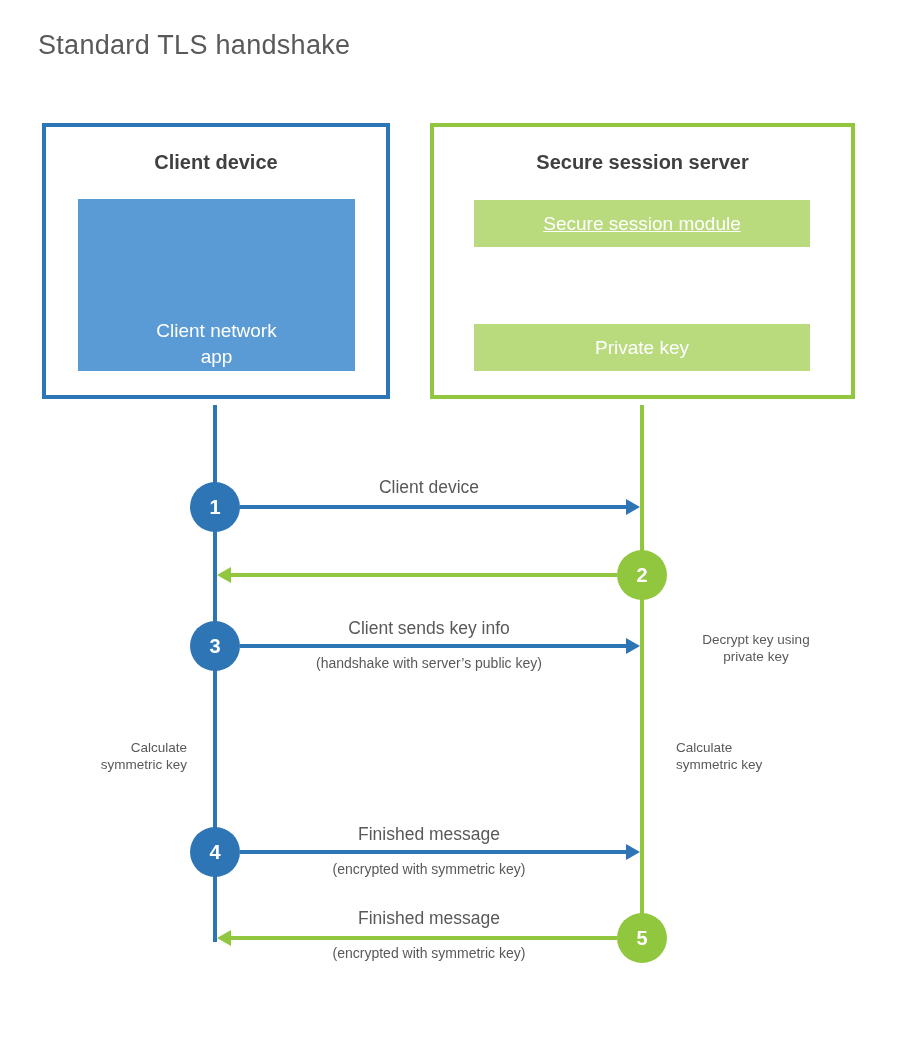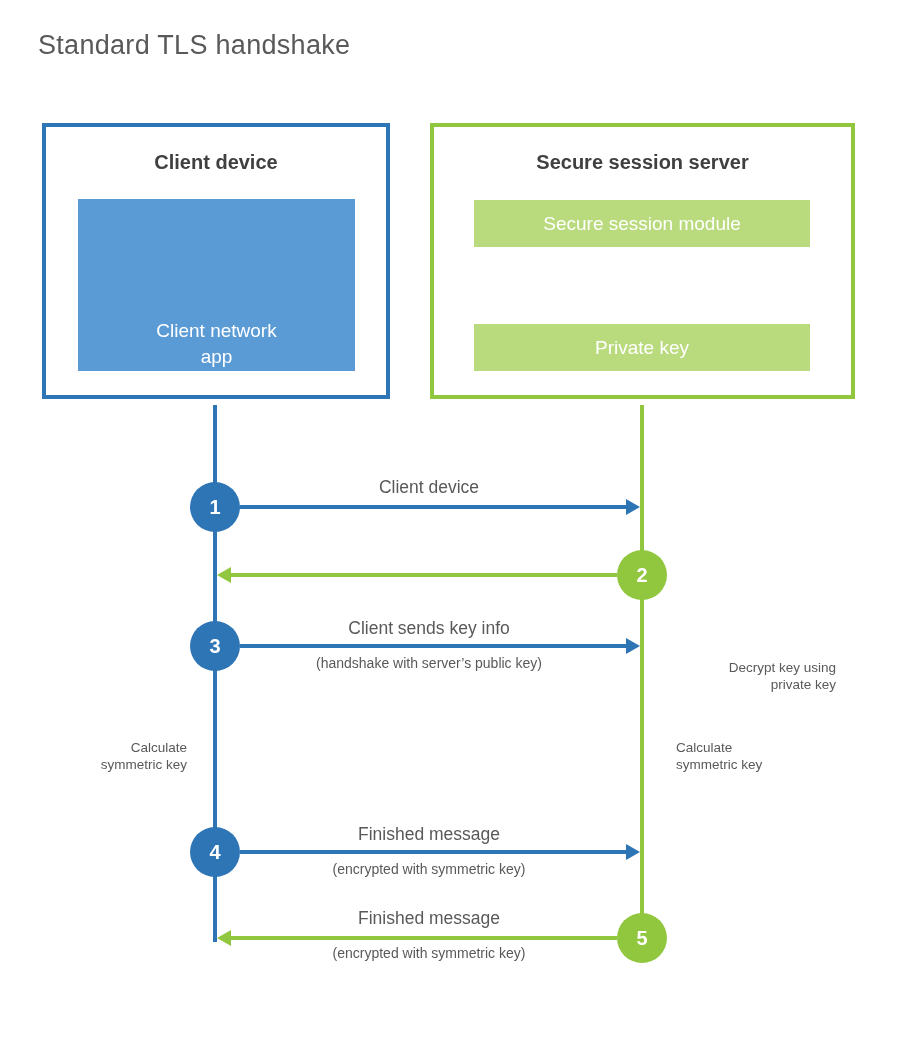--- a/index.html
+++ b/index.html
@@ -23,21 +23,21 @@
     position:absolute; left:32px; top:72px; width:277px; height:172px;
     background:#5b9bd5; color:#ffffff; font-size:19px; line-height:1.4;
     display:flex; flex-direction:column; align-items:center; justify-content:flex-end;
     text-align:center;
   }
   .server-bar {
     position:absolute; left:40px; width:336px; height:47px;
     background:#b9da7d; color:#ffffff; font-size:19px;
     display:flex; align-items:center; justify-content:center; text-align:center;
   }
-  .bar1 { top:73px; } .bar2 { top:136px; } .bar3 { top:197px; }
+  .bar1 { top:73px;text-decoration:underline; } .bar2 { top:136px; } .bar3 { top:197px; }
 
   
   .vline { position:absolute; width:4px; top:405px; }
   .blue-vline  { left:213px; height:537px; background:#2e75b6; }
   .green-vline { left:640px; height:535px; background:#90c73e; }
 
   
   .badge {
     position:absolute; width:50px; height:50px; border-radius:50%;
     display:flex; align-items:center; justify-content:center;
@@ -83,21 +83,21 @@
   .l3 { top:618px; } .s3 { top:655px; }
   .l4 { top:824px; } .s4 { top:861px; }
   .l5 { top:908px; } .s5 { top:945px; }
 
   
   .side-note {
     position:absolute; font-size:13.5px; line-height:1.28; color:#595959;
     white-space:pre-line;
   }
   .note-left    { left:57px;  width:130px; top:739px; text-align:right; }
-  .note-right-1 { left:676px; width:160px; top:631px; text-align:right;margin-top:28px; }
+  .note-right-1 { left:676px; width:160px; top:631px; text-align:center; }
   .note-right-2 { left:676px; width:160px; top:739px; text-align:left; }
 </style>
 </head>
 <body>
 
 <div class="canvas">
 
   <h1 class="title">Standard TLS handshake</h1>
 
   <div class="box client-box">

